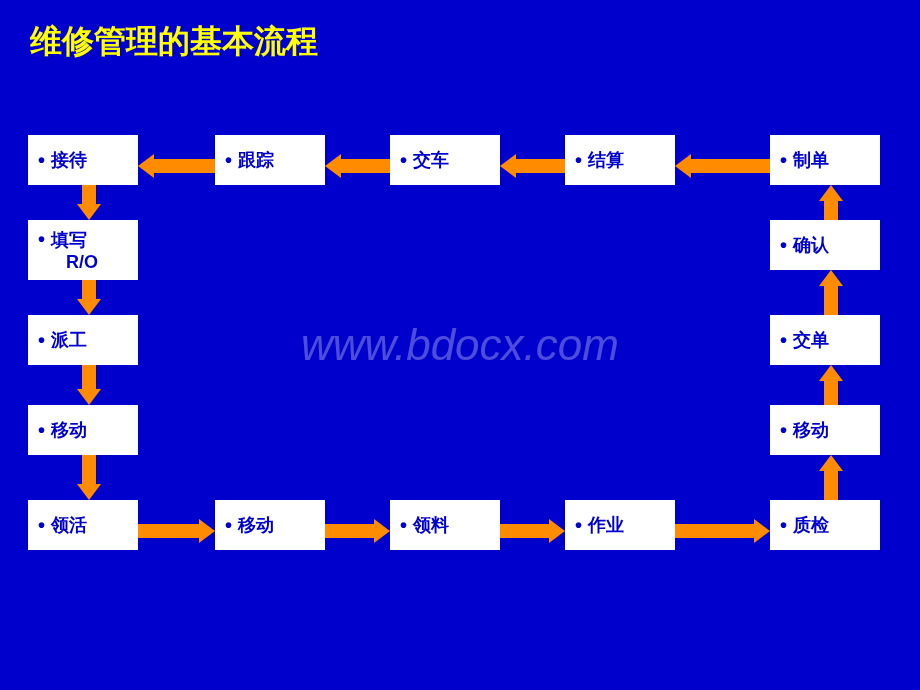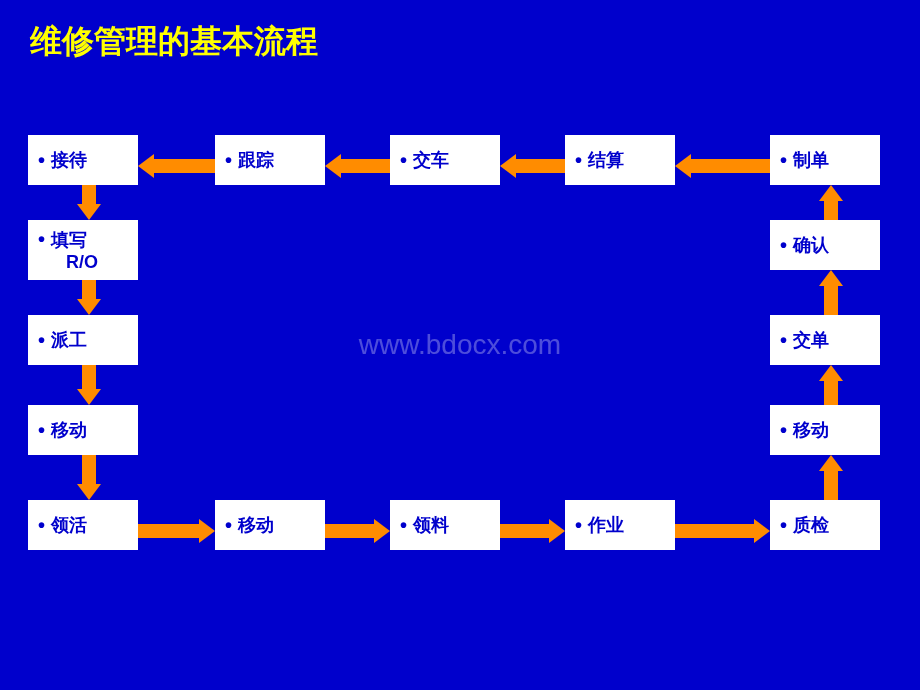--- a/index.html
+++ b/index.html
@@ -85,21 +85,22 @@
       height: 0;
       border-left: 14px solid transparent;
       border-right: 14px solid transparent;
       border-bottom: 18px solid #ff8c00;
       flex-shrink: 0;
     }
 
     .watermark {
       position: absolute;
       color: rgba(255,255,255,0.3);
-      font-size: 28px;
+      font-size: 44px;
+      font-style: italic;
       top: 50%;
       left: 50%;
       transform: translate(-50%, -50%);
       white-space: nowrap;
       pointer-events: none;
     }
   </style>
 </head>
 <body>
 

